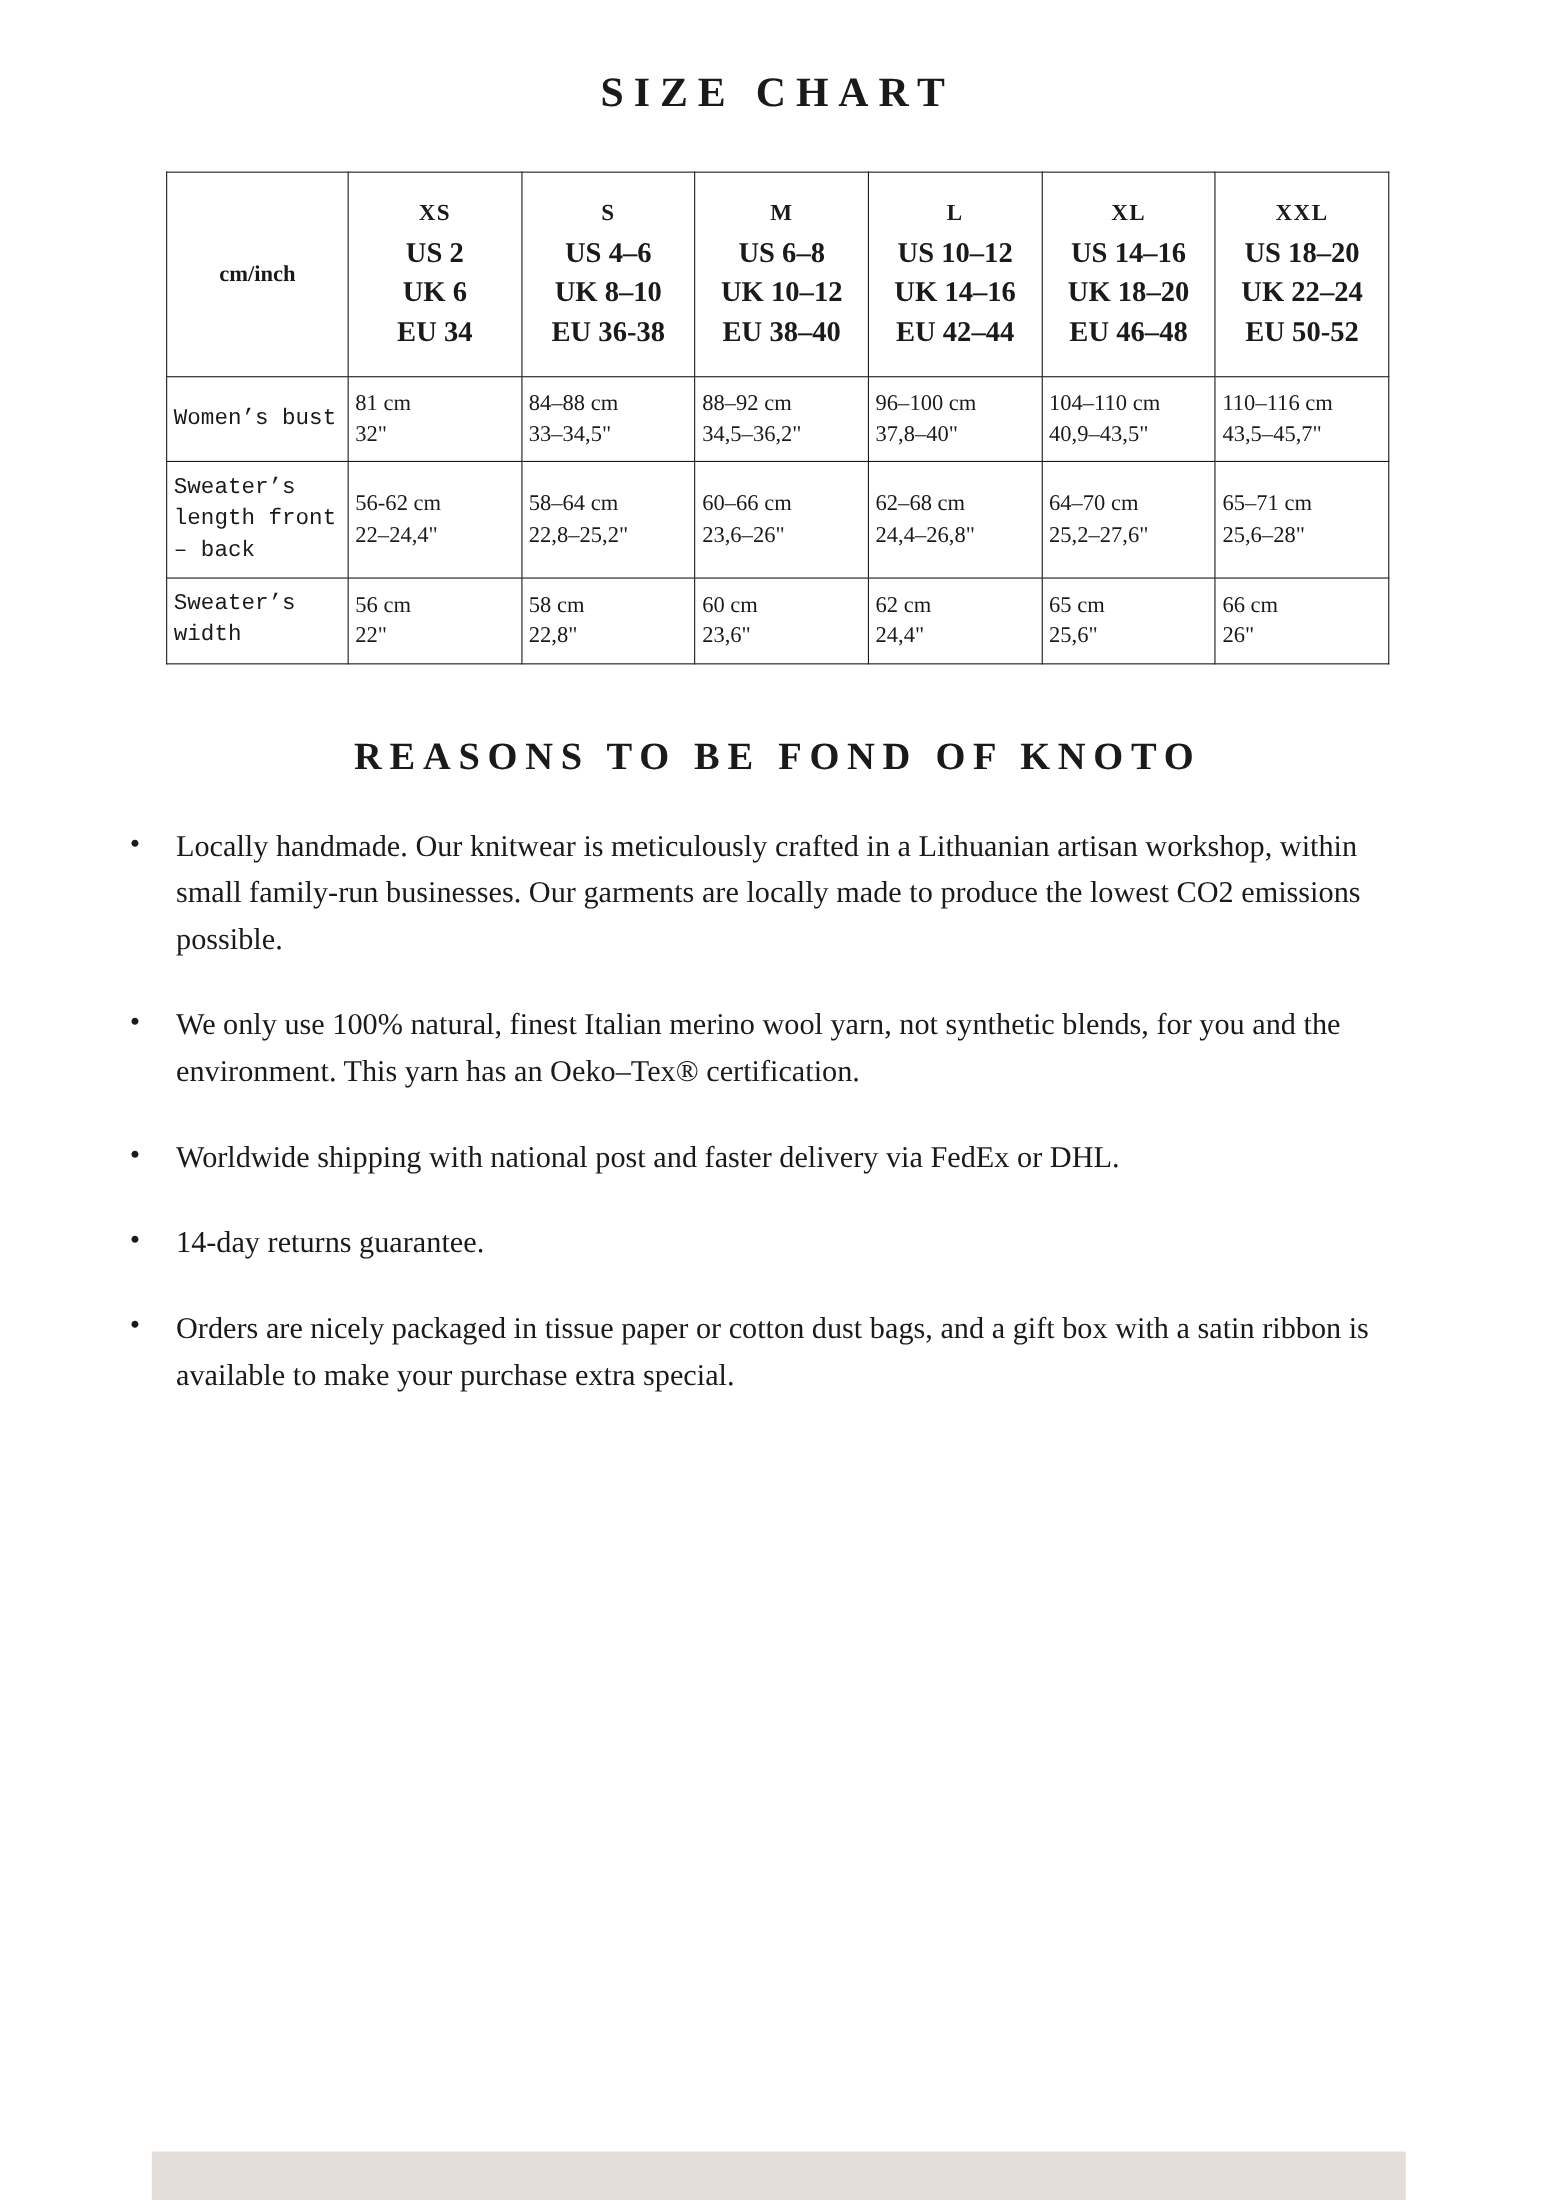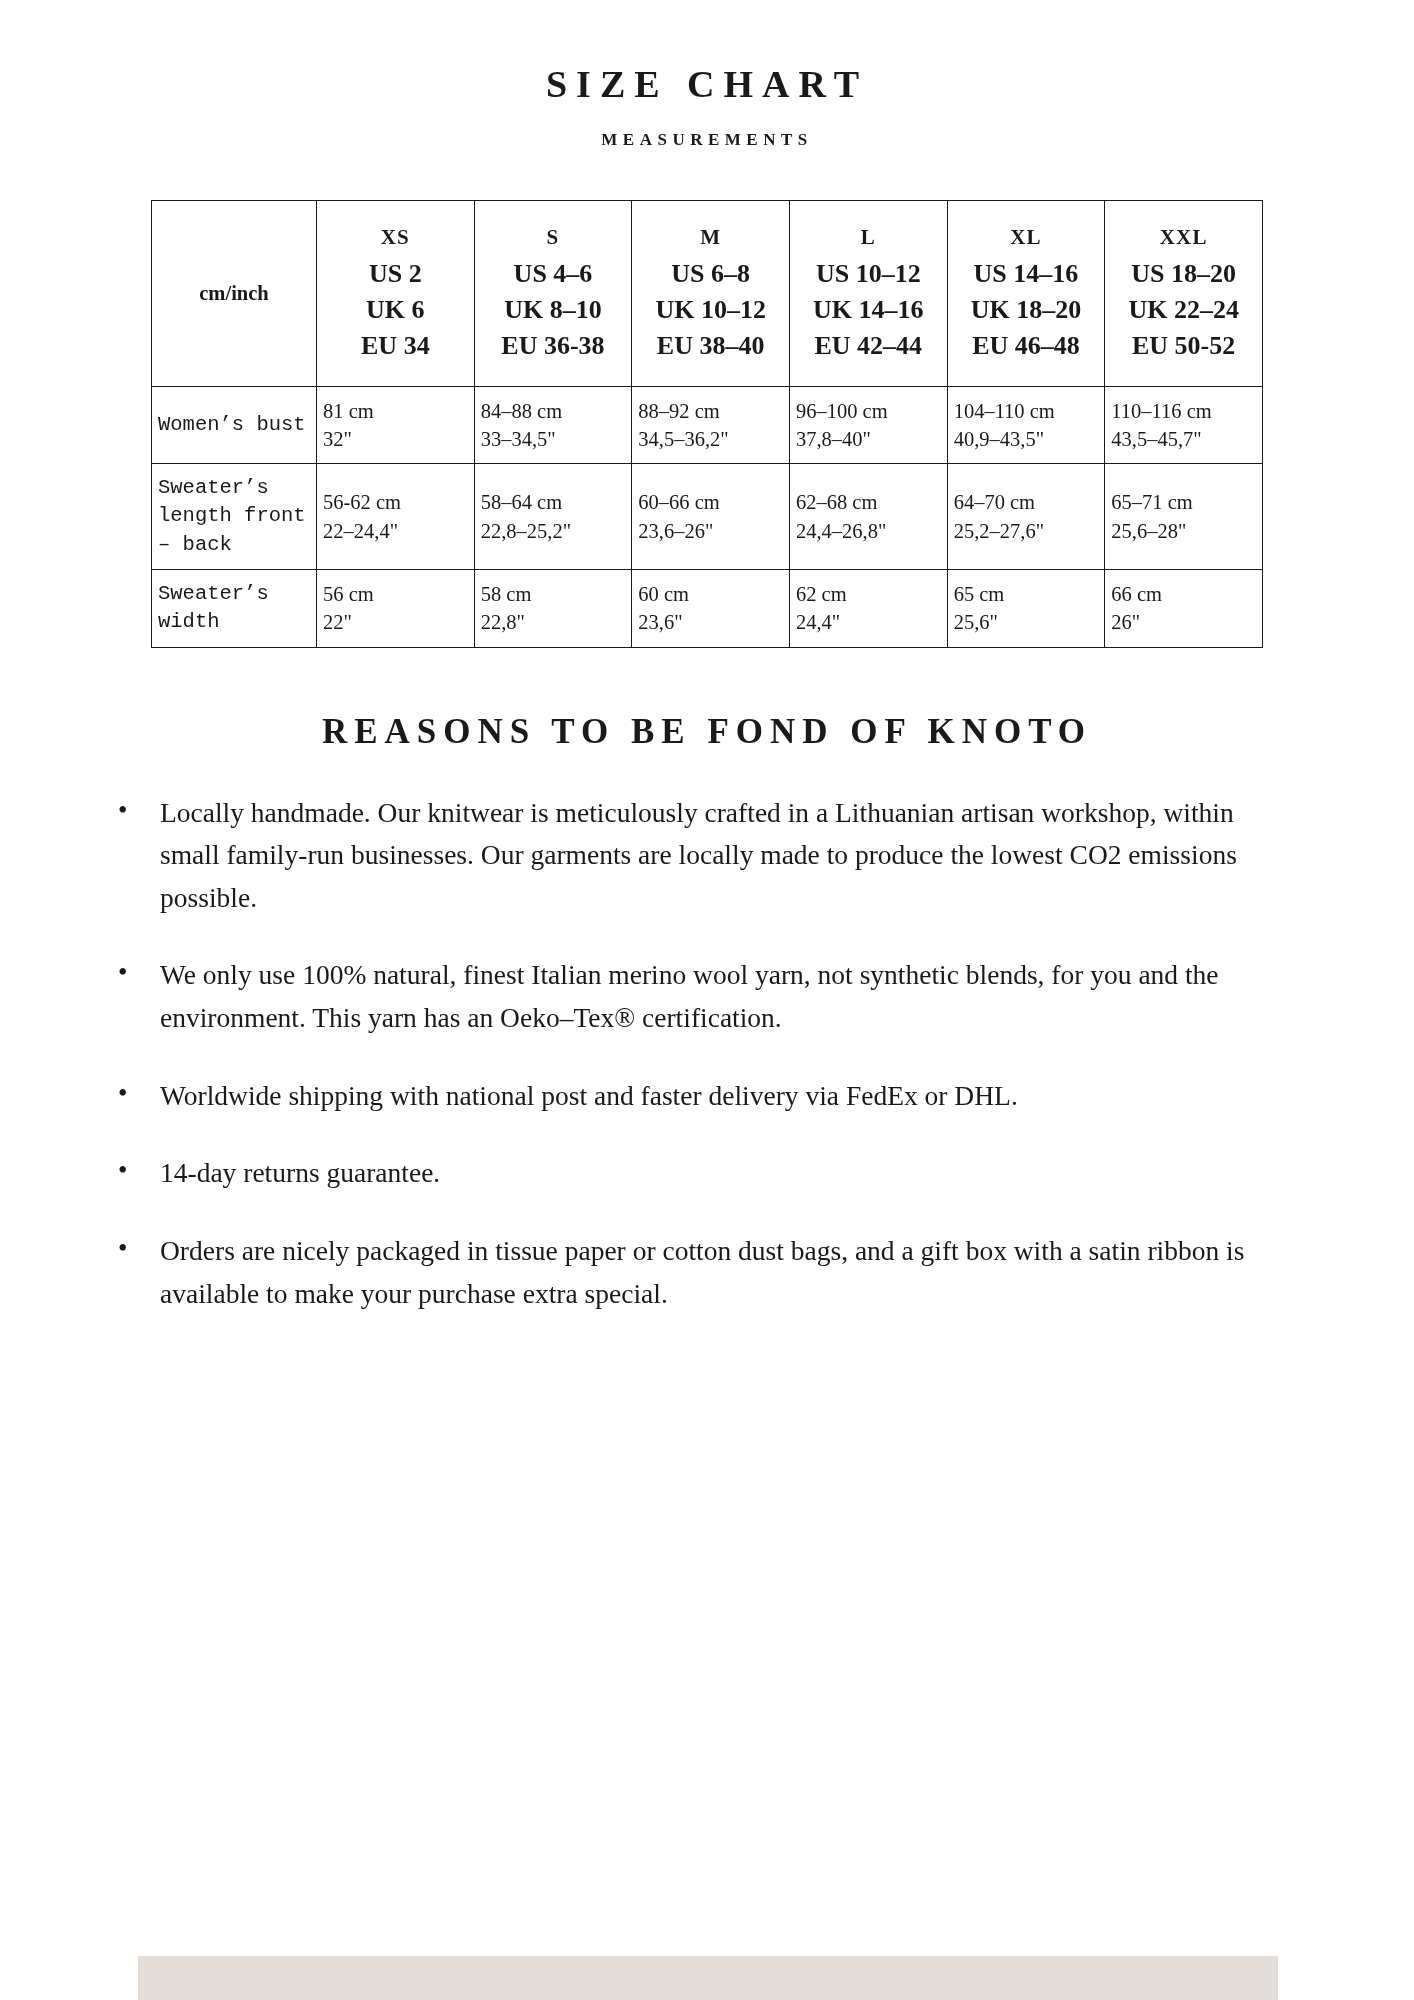--- a/index.html
+++ b/index.html
@@ -134,21 +134,20 @@
     height: 44px;
     background: #e2ddd8;
   }
 </style>
 </head>
 <body>
 
 <div class="page">
 
   <h1 class="main-title">SIZE CHART</h1>
-  <h2 class="sub-title">MEASUREMENTS</h2>
 
   <div class="table-wrap">
     <table class="size-chart">
       <thead>
         <tr>
           <th class="col-label cm-inch">cm/inch</th>
 
           <th>
             <span class="hdr-size">XS</span>
             <span class="hdr-line">US 2</span>

